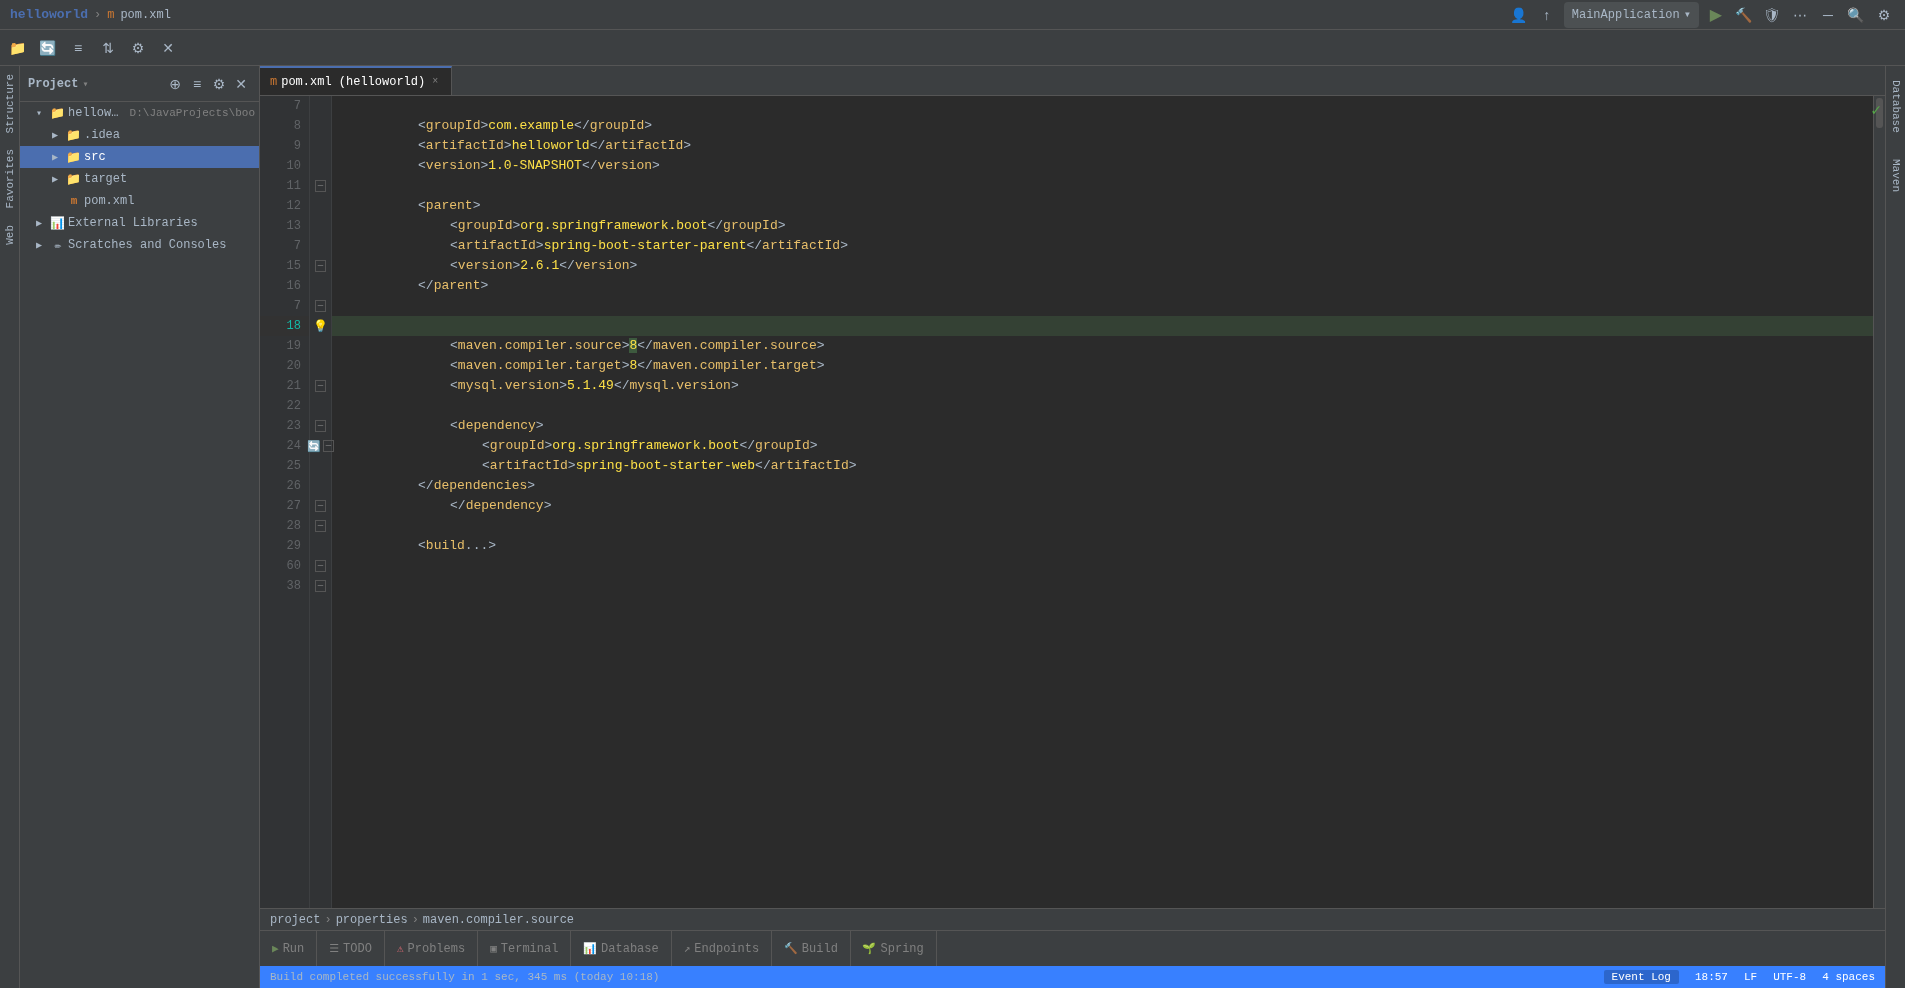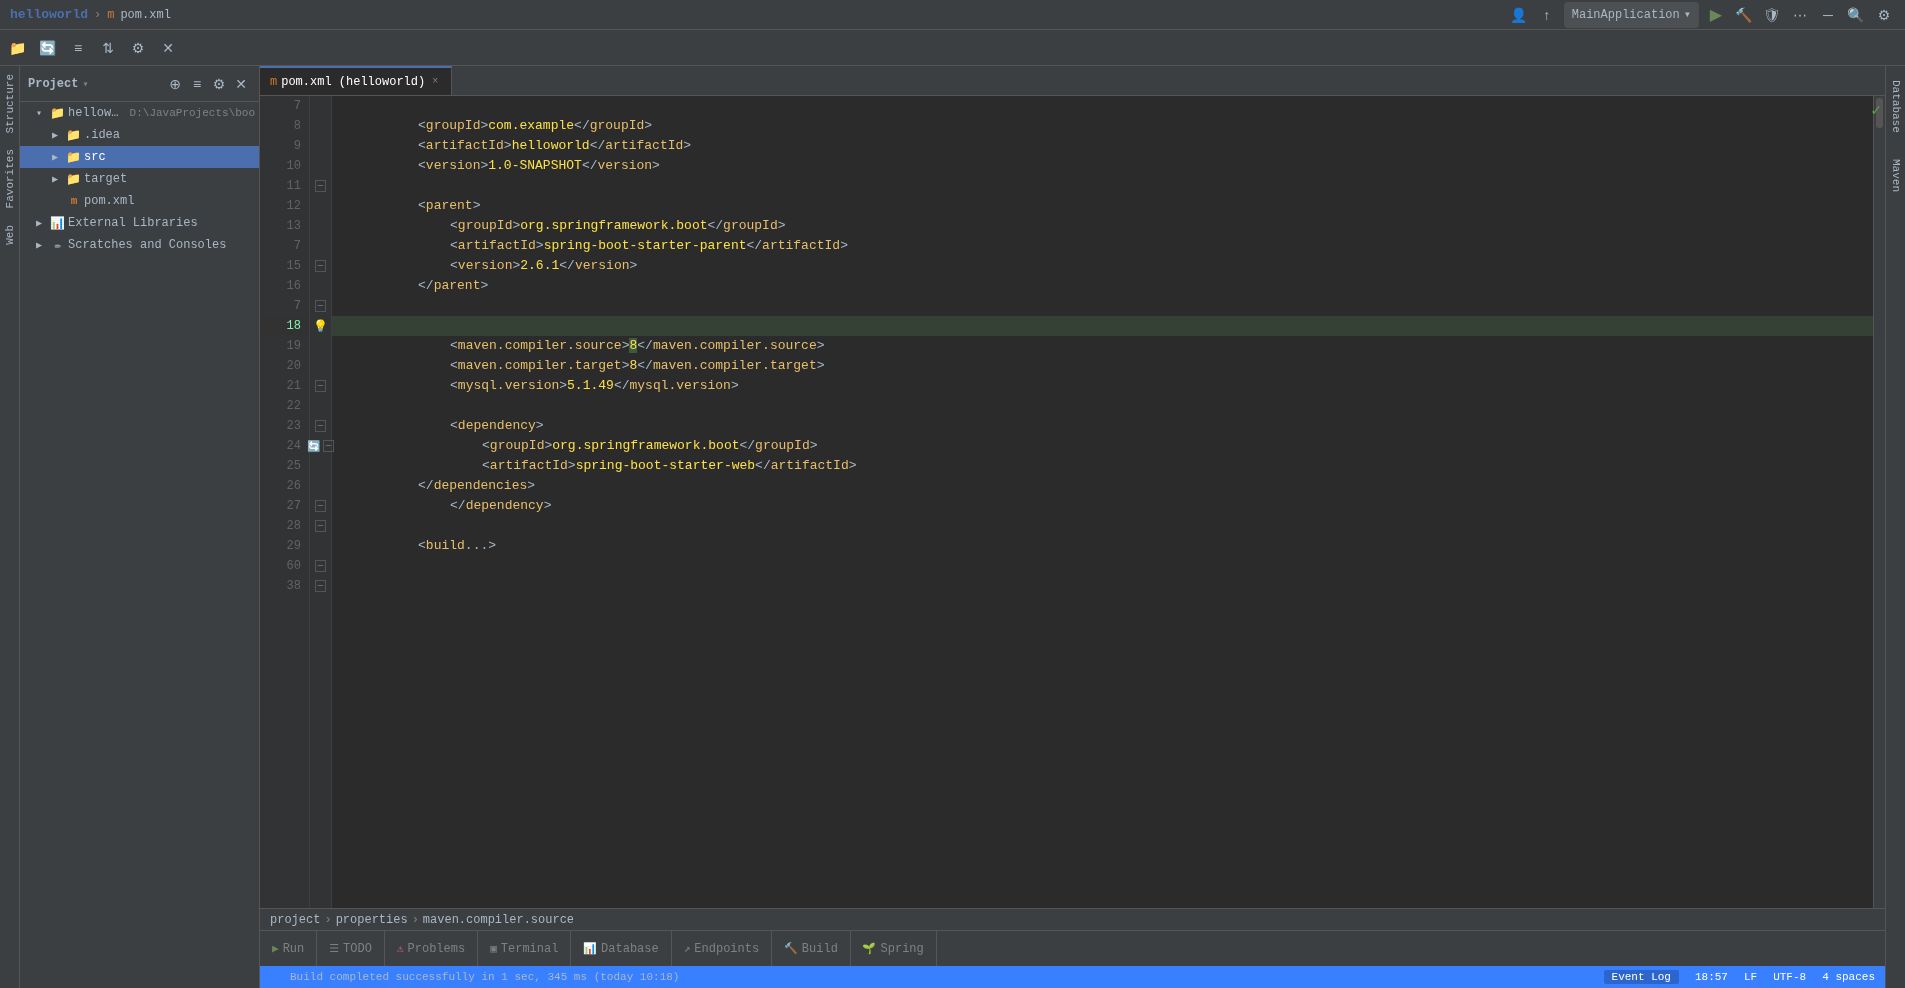--- a/index.html
+++ b/index.html
@@ -238,21 +238,21 @@
       user-select: none;
       border-right: 1px solid #3d3f41;
     }
     .line-number {
       height: 20px;
       line-height: 20px;
       padding-right: 8px;
       font-size: 12px;
       color: #606366;
     }
-    .line-number.current { color: #86efac; background: #323232; }
+    .line-number.current { color: #14b8a6; background: #323232; }
     .code-content {
       flex: 1;
       padding: 0;
       overflow: hidden;
     }
     .code-line {
       height: 20px;
       line-height: 20px;
       padding-left: 8px;
       font-size: 13px;
@@ -672,21 +672,21 @@
           <span>Build</span>
         </div>
         <div class="bottom-tab">
           <span class="bottom-tab-icon" style="color:#6a8759;">🌱</span>
           <span>Spring</span>
         </div>
       </div>
     </div>
 
     <div class="bottom-status-bar">
-      <span style="color:#a9b7c6;margin-left:20px;">Build completed successfully in 1 sec, 345 ms (today 10:18)</span>
+      <span style="color:#a9b7c6;">Build completed successfully in 1 sec, 345 ms (today 10:18)</span>
       <div style="margin-left:auto; display:flex; gap:16px; align-items:center;">
         <span style="background:rgba(0,0,0,0.2); padding:1px 8px; border-radius:2px; cursor:pointer; font-size:11px;">Event Log</span>
         <span>18:57</span>
         <span>LF</span>
         <span>UTF-8</span>
         <span>4 spaces</span>
       </div>
     </div>
   </div>
 

